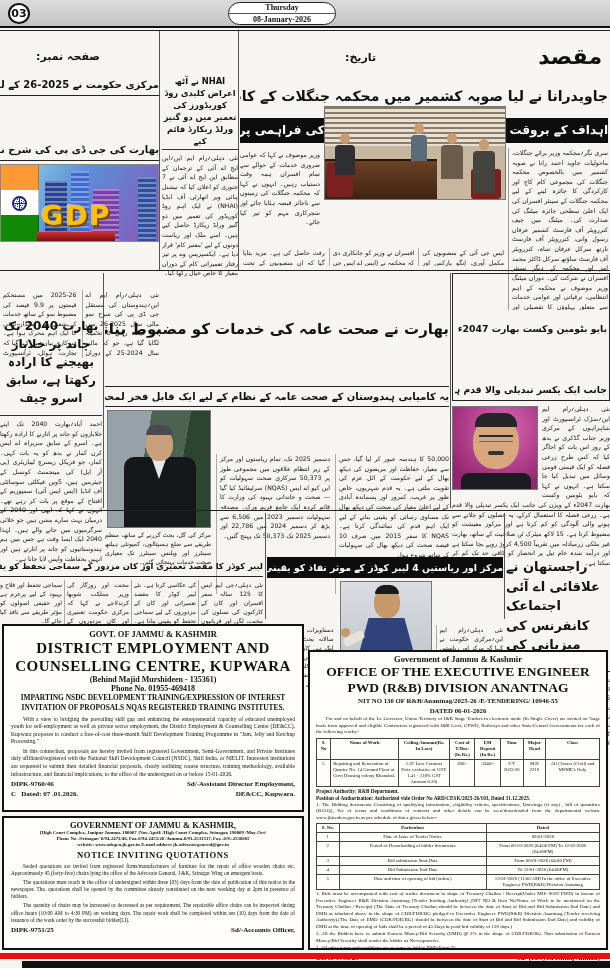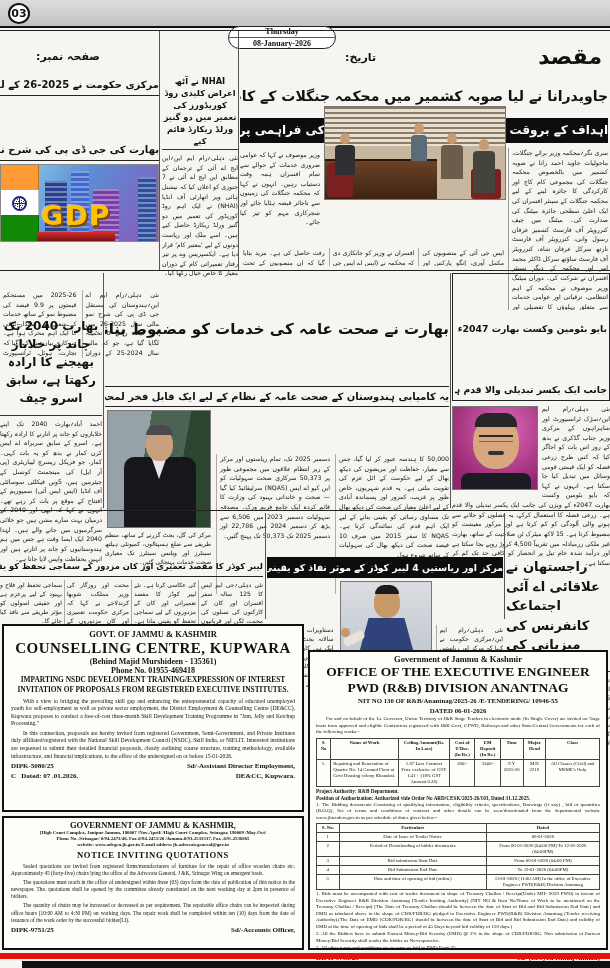--- a/index.html
+++ b/index.html
@@ -8,21 +8,21 @@
   .urdu { direction:rtl; font-family:"DejaVu Sans", sans-serif;margin-top:44px; }
   .serif { font-family:"Liberation Serif", serif; }
   .just { text-align:justify; overflow:hidden; }
 
   
   .masthead { position:absolute; top:0; left:0; width:610px; height:28px;
     background:linear-gradient(#dcdcdc,#c3c3c3); border-bottom:2px solid #111; }
   .paper-logo { position:absolute; right:8px; top:0px; font-size:22px; font-weight:800; letter-spacing:1px; }
   .date-label { position:absolute; left:345px; top:7px; font-size:11px; font-weight:bold; }
   .date-box { position:absolute; left:228px; top:2px; width:108px; height:23px; background:#fff;
-    border:1.5px solid #222; border-radius:12px; text-align:center; overflow:hidden;margin-top:24px; }
+    border:1.5px solid #222; border-radius:12px; text-align:center; overflow:hidden; }
   .date-box .day { font-size:8px; font-weight:bold; border-bottom:1px solid #555; line-height:10px; }
   .date-box .date { font-size:8px; font-weight:bold; line-height:11px; }
   .page-label { position:absolute; left:36px; top:6px; font-size:11px; font-weight:bold; }
   .page-badge { position:absolute; left:8px; top:3px; width:22px; height:21px; background:#fff;
     border:2px solid #111; border-radius:50%; font-size:11px; font-weight:bold; text-align:center; line-height:18px; }
   .hline { position:absolute; background:#222; height:1px; }
   .vrule { position:absolute; background:#555; width:1px; }
 
   
   .lead-headline { position:absolute; left:240px; top:33px; width:368px; height:38px; font-size:14px; font-weight:800;
@@ -295,29 +295,30 @@
   <div class="ai-wrap">
     <div class="ai-h urdu">راجستھان نے علاقائی اے آئی اجتماعک کانفرنس کی میزبانی کی</div>
     <div class="urdu tinybody just" style="margin-top:3px;height:84px">نئی دہلی؍رام ایم این؍راجستھان علاقائی اے آئی کانفرنس کا انعقاد بروز 06 جنوری 2026 کو کیا گیا، جس میں قومی اور ریاستی قیادت، پالیسی ساز، صنعت کے رہنما، اسٹارٹ اپس اور ماہرین تعلیم نے شرکت کی تاکہ اختراع اور ہنر کی قوت کی ترقی میں مصنوعی ذہانت کے تبدیلی لانے والے رول پر تبادلہ خیال کیا جا سکے۔</div>
   </div>
 
   <div class="vrule" style="left:265px;top:513px;height:106px"></div>
   <div class="vrule" style="left:504px;top:513px;height:106px"></div>
 
   <div class="notice n-kupwara">
     <div class="n-gov">GOVT. OF JAMMU &amp; KASHMIR</div>
+    <div class="n-title-lg">DISTRICT EMPLOYMENT AND</div>
     <div class="n-title-lg">COUNSELLING CENTRE, KUPWARA</div>
     <div class="n-sub">(Behind Majid Murshideen - 135361)</div>
     <div class="n-sub">Phone No. 01955-469418</div>
     <div class="n-subject">IMPARTING NSDC DEVELOPMENT TRAINING/EXPRESSION OF INTEREST</div>
-    <div class="n-subject">INVITATION OF PROPOSALS FROM REGISTERED EXECUTIVE INSTITUTES.</div>
+    <div class="n-subject">INVITATION OF PROPOSALS NQAS REGISTERED TRAINING INSTITUTES.</div>
     <div class="n-para">With a view to bridging the prevailing skill gap and enhancing the entrepreneurial capacity of educated unemployed youth for self-employment as well as private sector employment, the District Employment &amp; Counselling Centre (DE&amp;CC), Kupwara proposes to conduct a free-of-cost three-month Skill Development Training Programme in "Jam, Jelly and Ketchup Processing."</div>
     <div class="n-para">In this connection, proposals are hereby invited from registered Government, Semi-Government, and Private Institutes duly affiliated/registered with the National Skill Development Council (NSDC), Skill India, or NIELIT. Interested institutions are requested to submit their detailed financial proposals, clearly outlining course structure, training methodology, available infrastructure, and financial implications, to the office of the undersigned on or before 15-01-2026.</div>
     <div class="n-foot">
-      <div class="l">DIPK-5080/25</div>
+      <div class="l">DIPK-9760/46</div>
       <div class="r">Sd/-Assistant Director Employment,</div>
     </div>
     <div class="n-foot">
       <div class="l"><span>C</span>&nbsp;&nbsp;&nbsp;<span>Dated: 07 .01.2026.</span></div>
       <div class="r">DE&amp;CC, Kupwara.</div>
     </div>
   </div>
 
   <div class="notice n-advocate">
     <div class="n-gov">GOVERNMENT OF JAMMU &amp; KASHMIR,</div>

